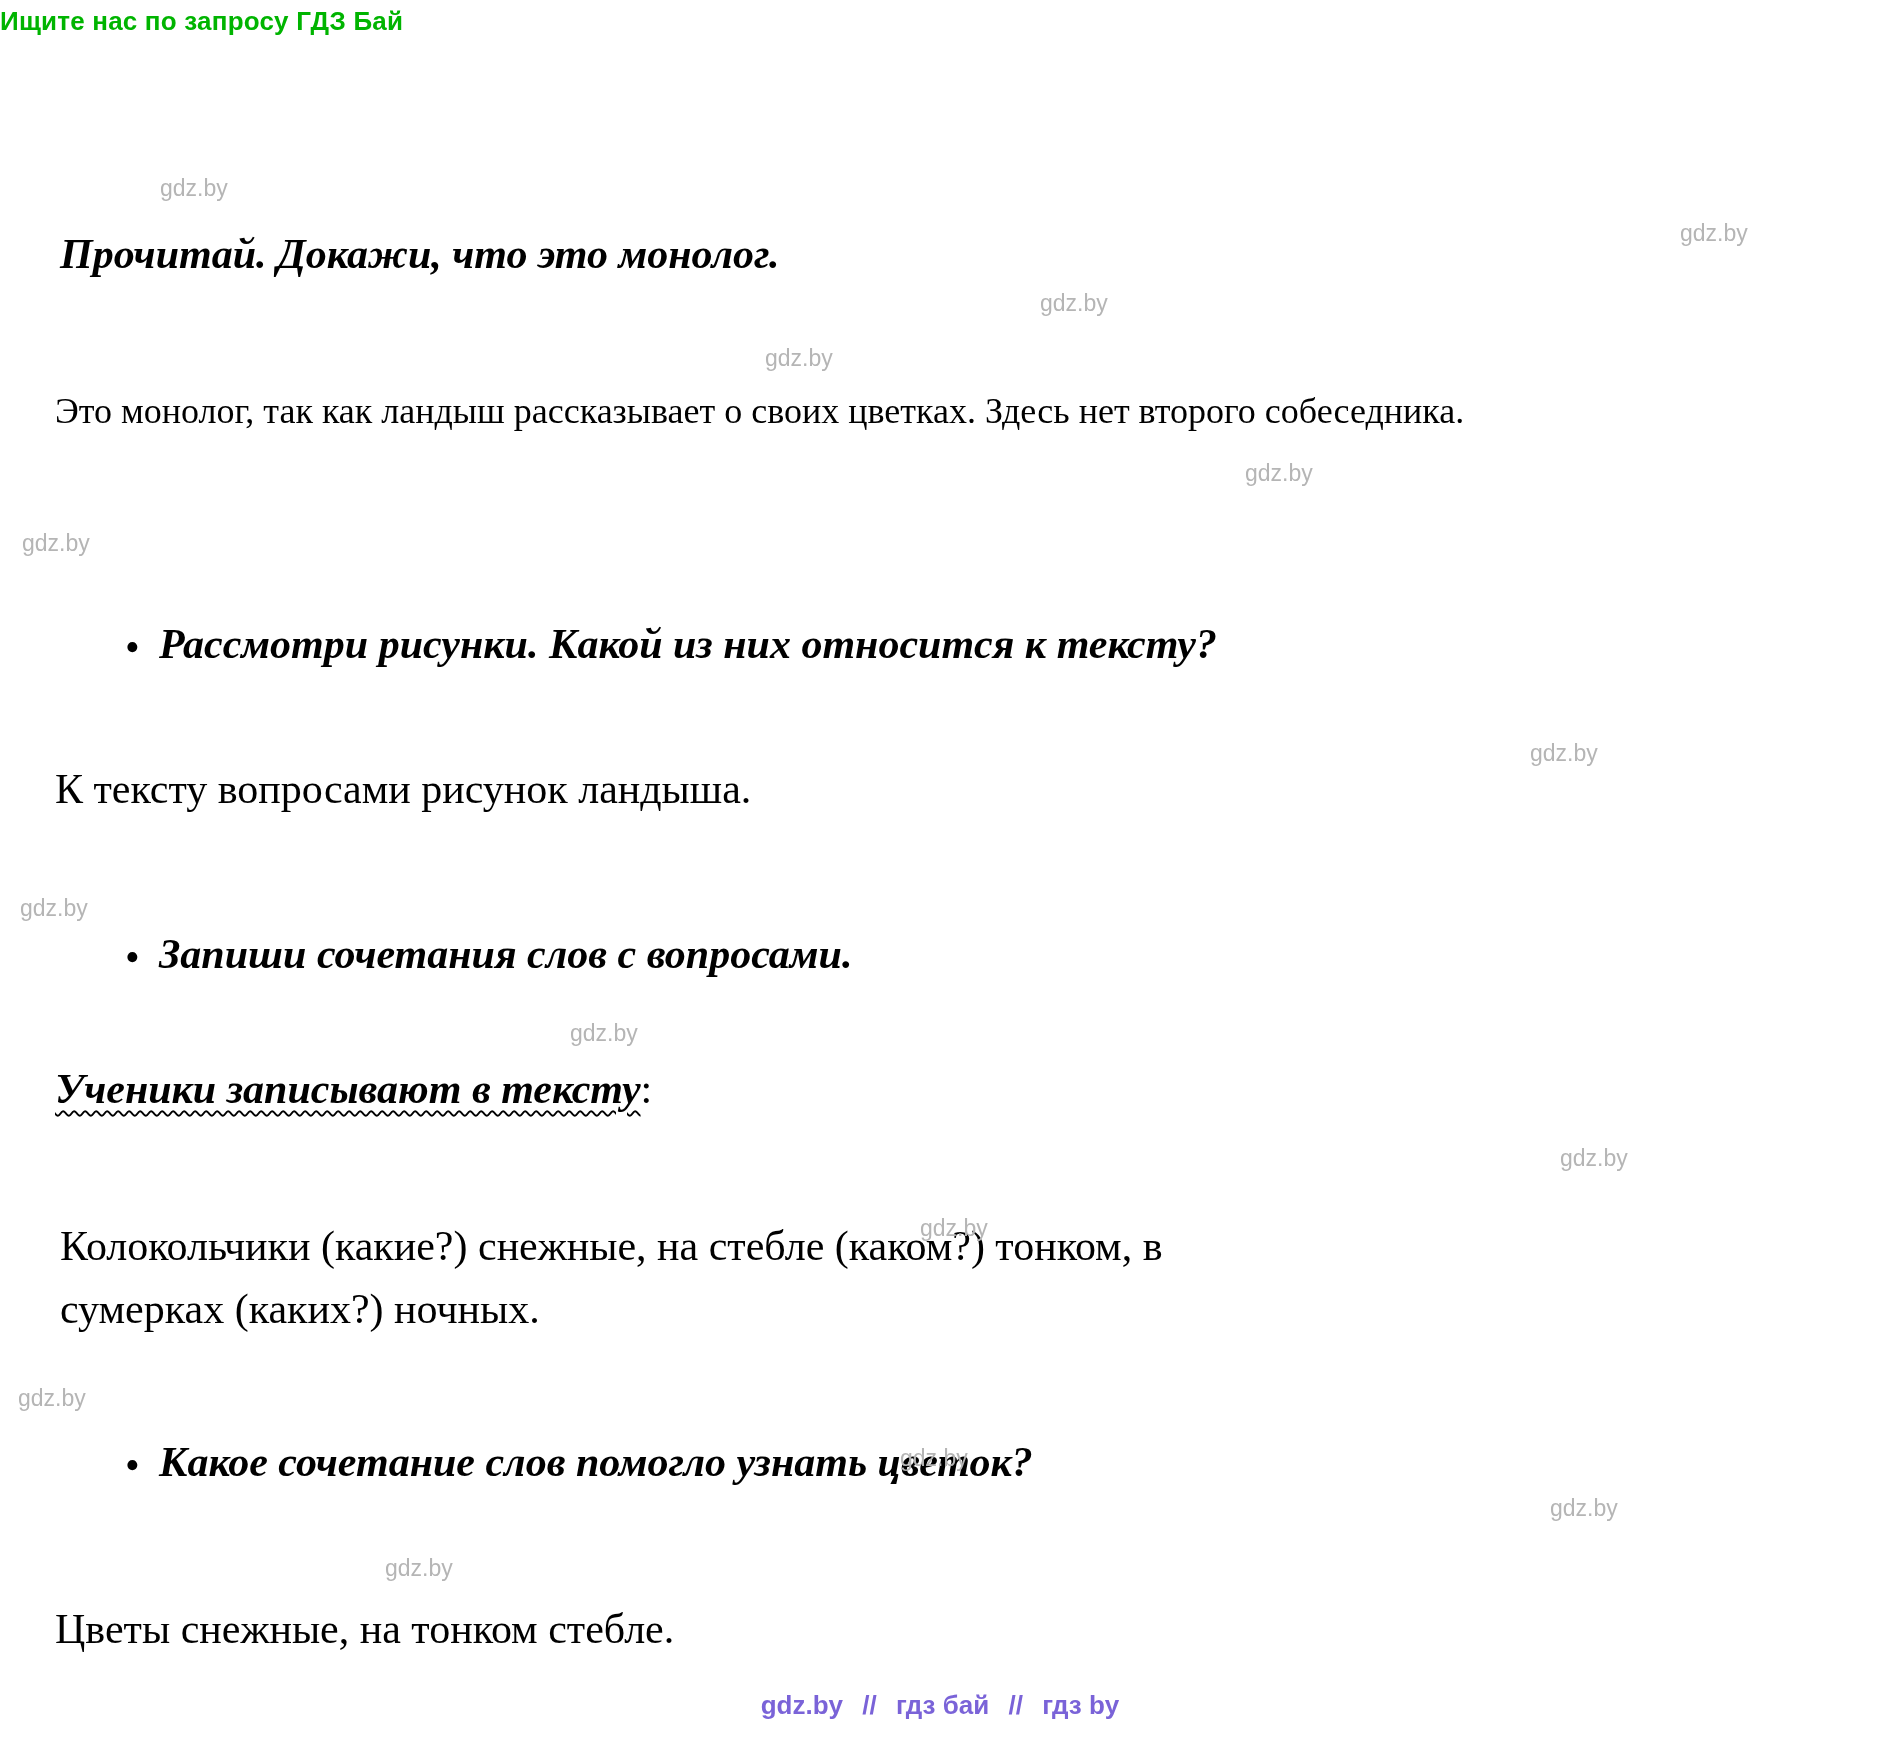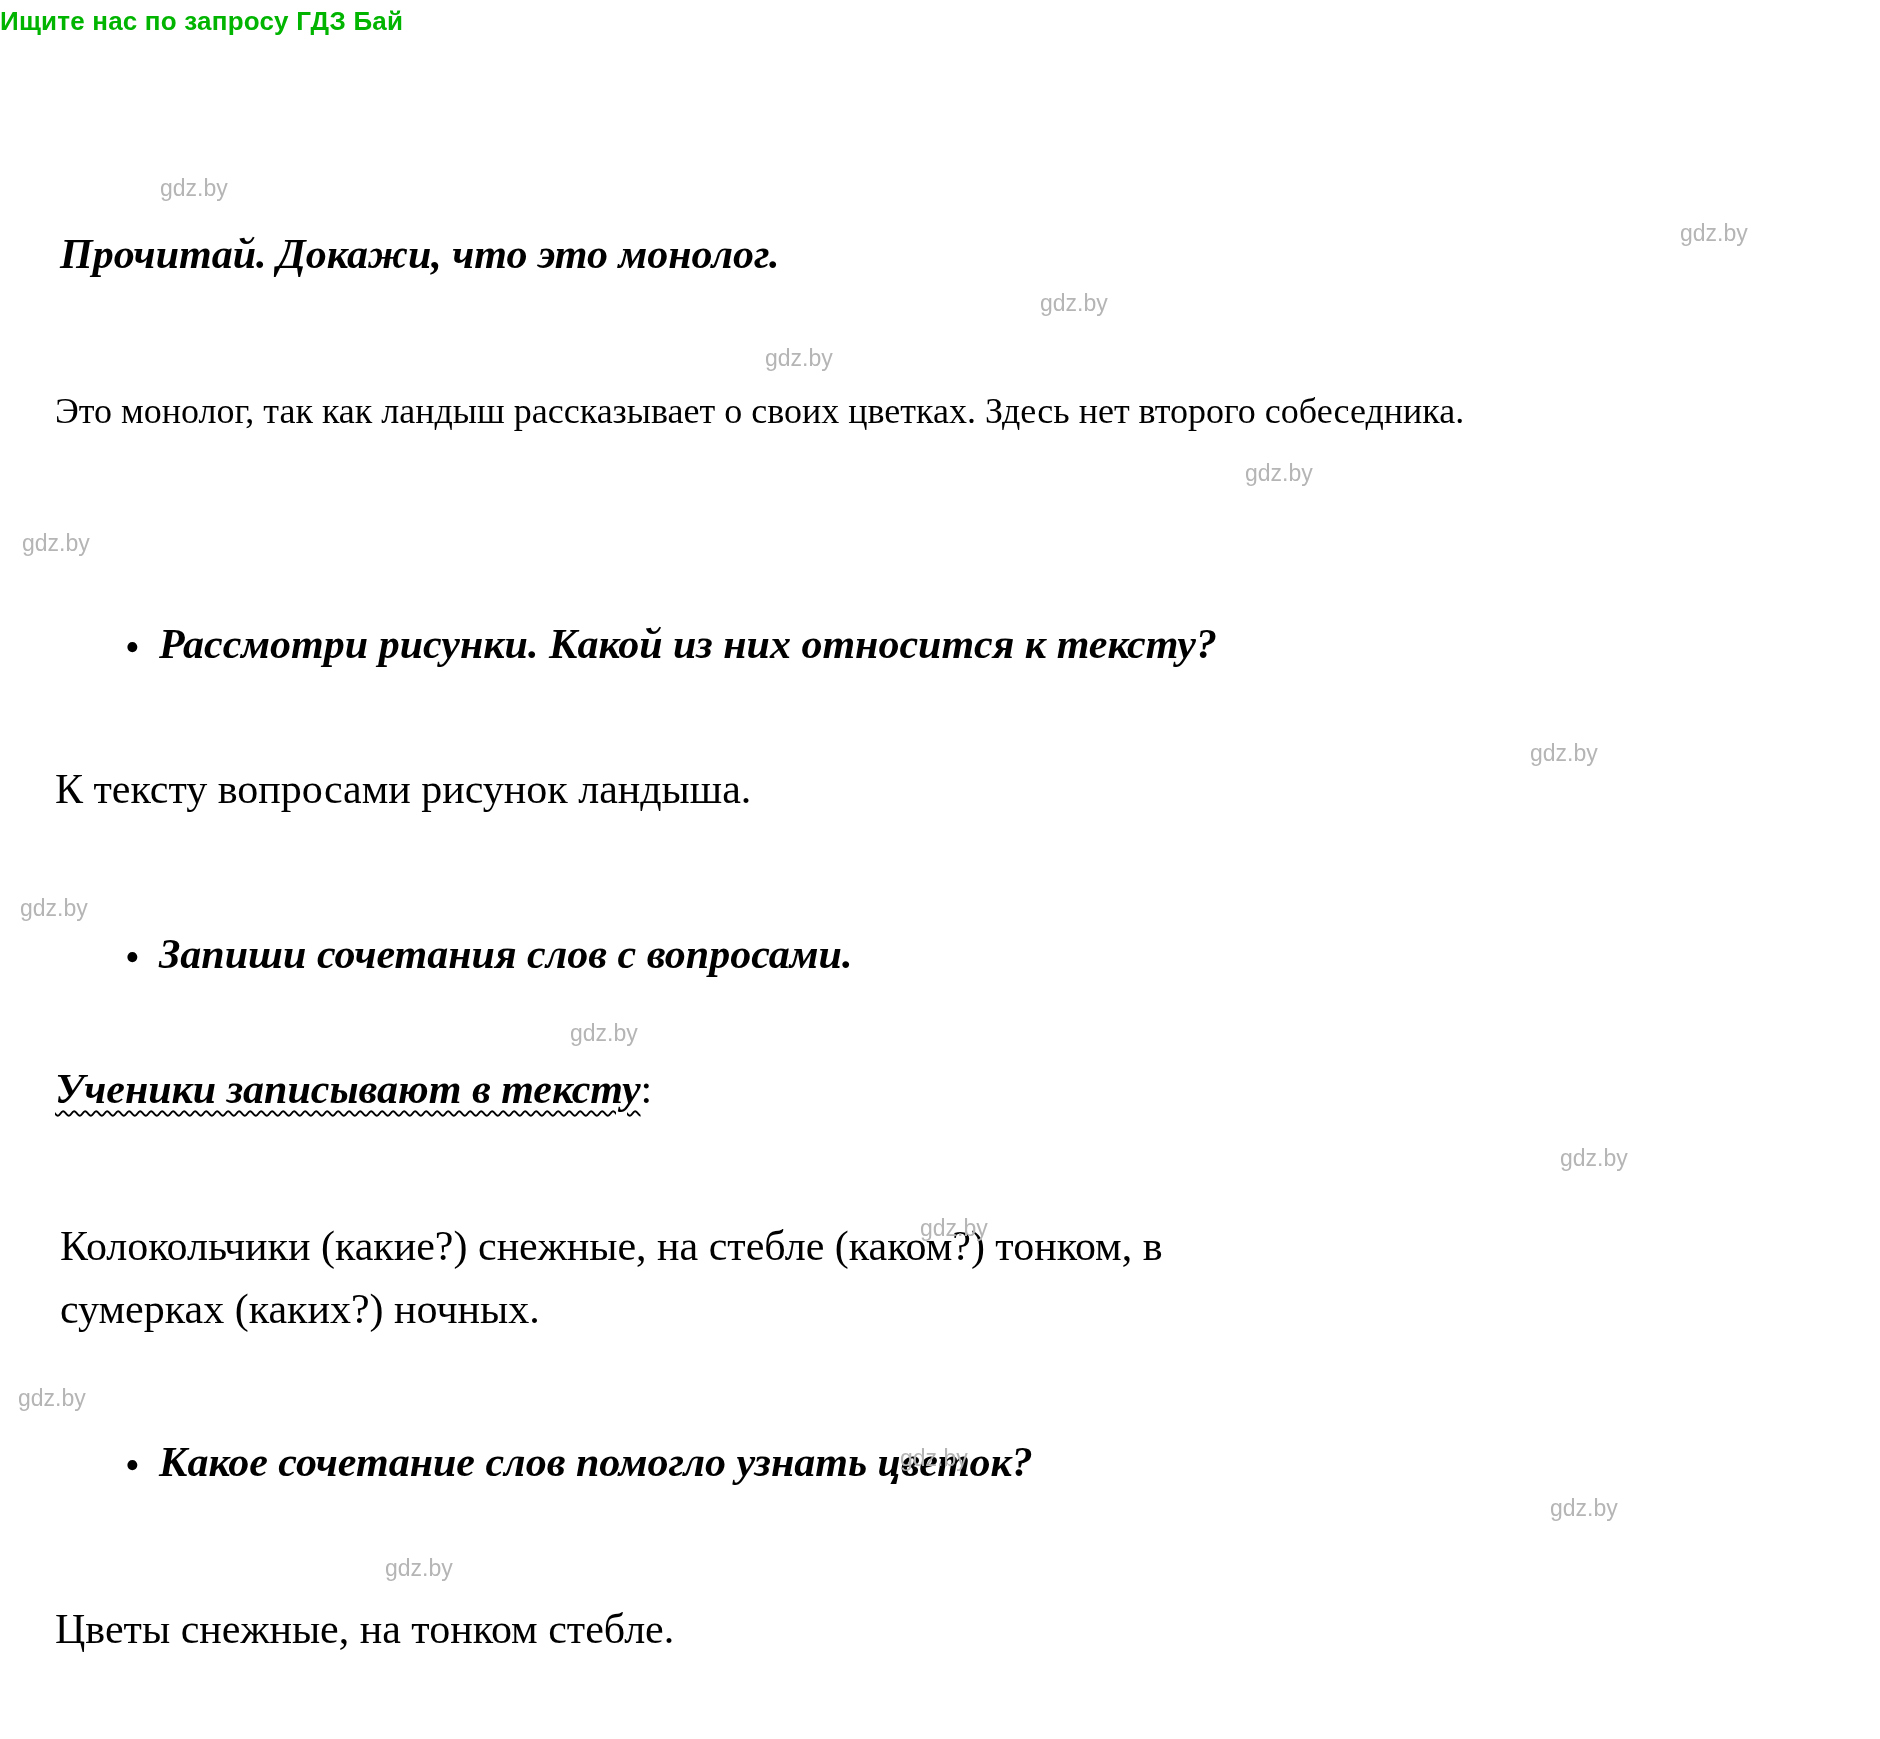--- a/index.html
+++ b/index.html
@@ -179,20 +179,27 @@
     <span class="lastline">сумерках (каких?) ночных.</span>
   </div>
 
   <div class="bullet-block" id="bullet-3">
     <span class="bullet-dot">•</span>
     <span class="bullet-text">Какое сочетание слов помогло узнать цветок?</span>
   </div>
 
   <div class="para-4">Цветы снежные, на тонком стебле.</div>
 
+  <div class="bottom-links">
+    <span>gdz.by</span>
+    <span>//</span>
+    <span>гдз бай</span>
+    <span>//</span>
+    <span>гдз by</span>
+  </div>
 
   <div id="watermark-layer">
       <div class="wm" style="left: 160px; top: 175px;">gdz.by</div>
       <div class="wm" style="left: 1680px; top: 220px;">gdz.by</div>
       <div class="wm" style="left: 1040px; top: 290px;">gdz.by</div>
       <div class="wm" style="left: 765px; top: 345px;">gdz.by</div>
       <div class="wm" style="left: 1245px; top: 460px;">gdz.by</div>
       <div class="wm" style="left: 22px; top: 530px;">gdz.by</div>
       <div class="wm" style="left: 1530px; top: 740px;">gdz.by</div>
       <div class="wm" style="left: 20px; top: 895px;">gdz.by</div>

